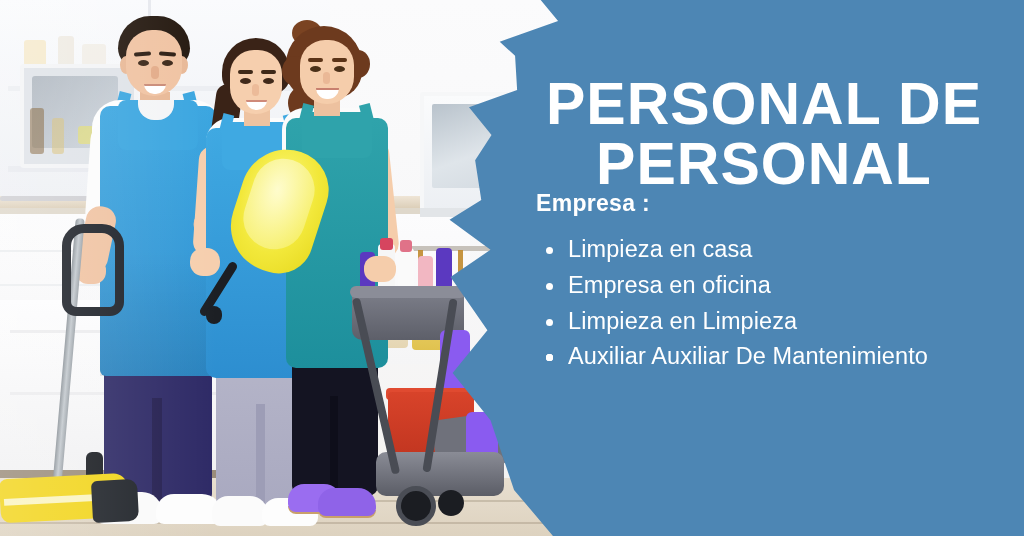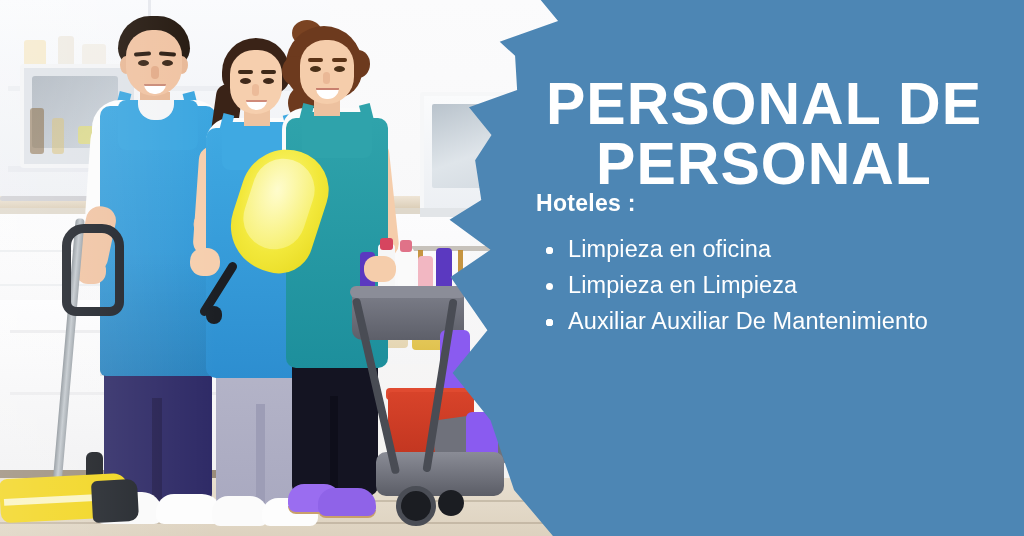--- a/index.html
+++ b/index.html
@@ -383,25 +383,25 @@
 
   <div class="panel"></div>
 
   <div class="content">
 
     <h1 class="title">
       <span>PERSONAL DE</span>
       <span class="l2">PERSONAL</span>
     </h1>
 
-    <div class="vacantes">Hoteles :</div>
+    <div class="vacantes">Empresa :</div>
 
     <ul class="list">
-      <li><span class="dot"></span></li>
-      <li><span class="dot"></span><span>Limpieza en oficina</span></li>
+      <li><span class="dot"></span><span>Limpieza en casa</span></li>
+      <li><span class="dot"></span><span>Empresa en oficina</span></li>
       <li><span class="dot"></span><span>Limpieza en Limpieza</span></li>
       <li><span class="dot"></span></li>
       <li><span class="dot"></span></li>
       <li><span class="dot"></span><span>Auxiliar Auxiliar De Mantenimiento</span></li>
     </ul>
 
   </div>
 
 </div>
 

